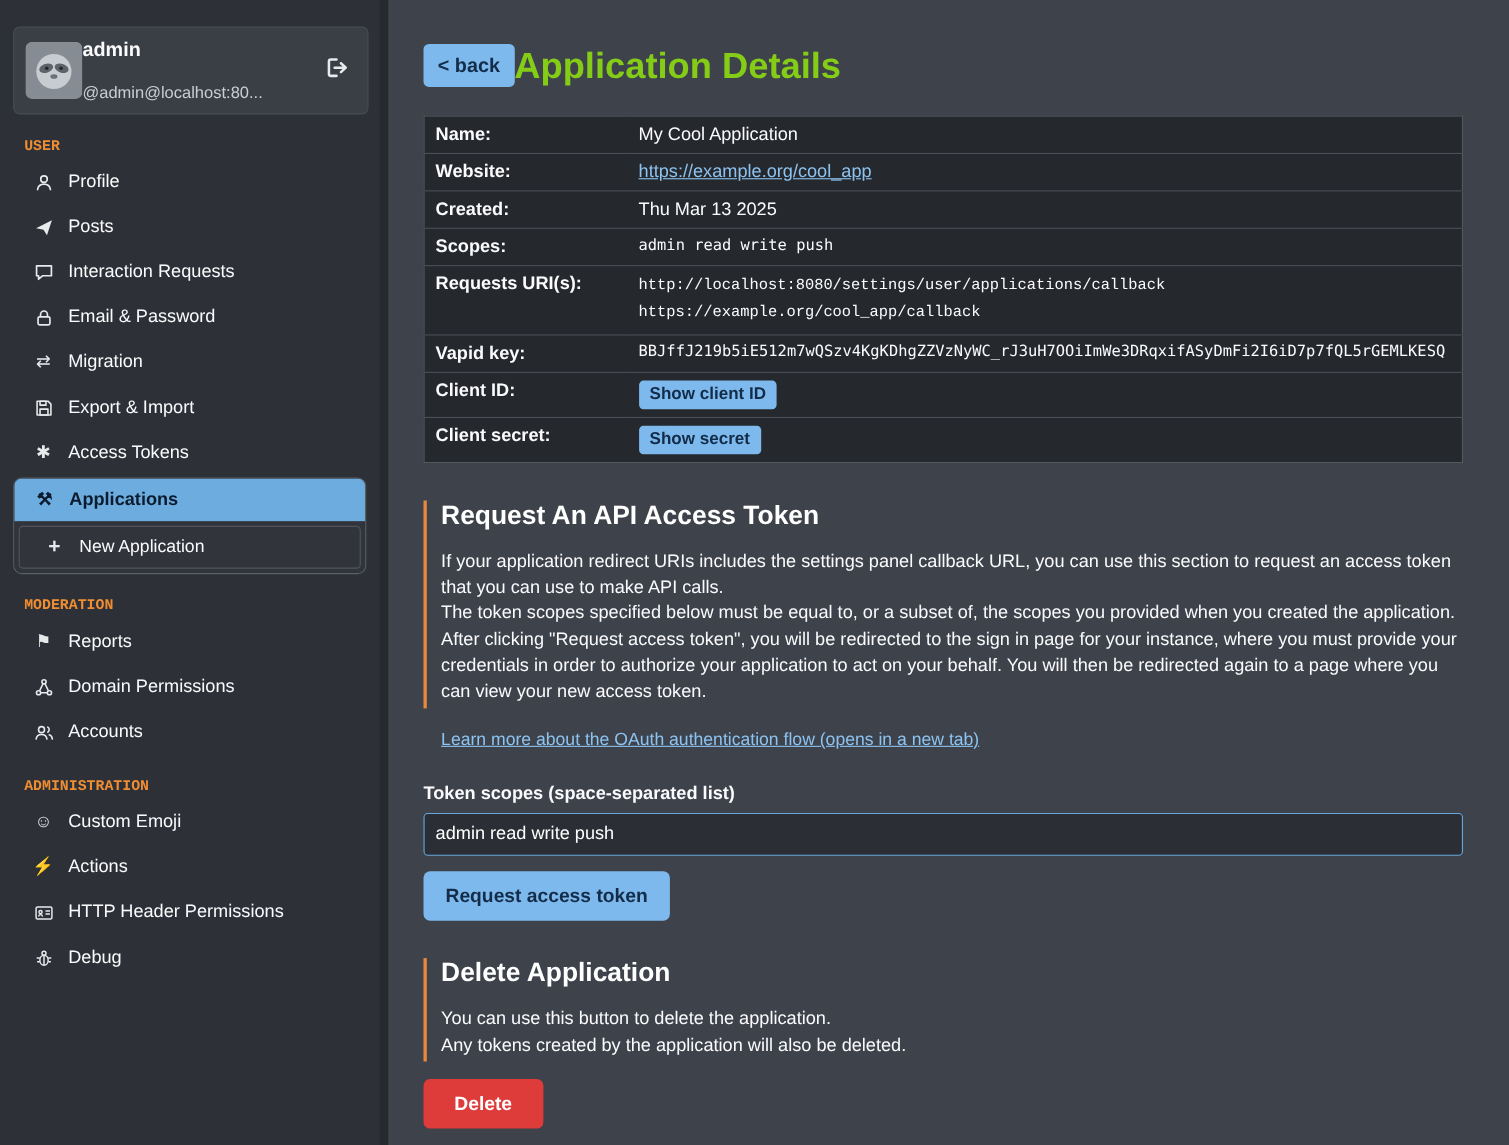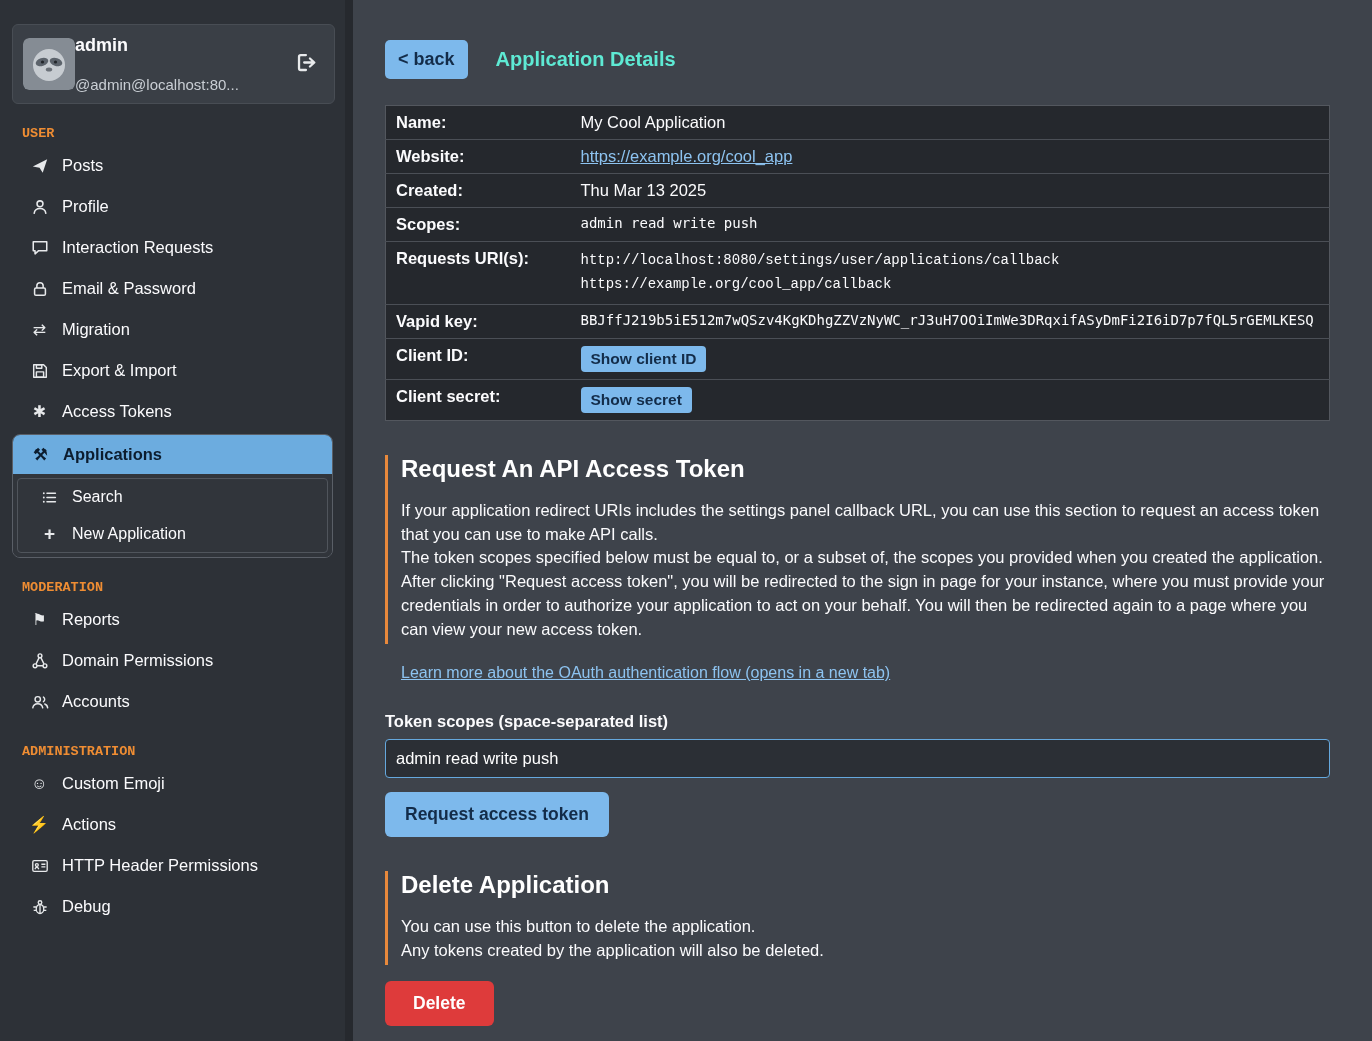--- a/index.html
+++ b/index.html
@@ -37,26 +37,26 @@
     background: #6cacdf; color: #0c1c2e; font-weight: bold; display: flex; align-items: center;
     gap: 13px; padding: 10px 8px 10px 18px; font-size: 16.5px; cursor: pointer;
   }
   .nav-active .ico { color: #0c1c2e; }
   .nav-sub { background: #31353b; padding: 4px; }
   .nav-sub-box { border: 1px solid #50555c; border-radius: 4px; }
   .nav-sub .nav-item { padding: 9px 8px 9px 22px; font-size: 16px; }
 
   
   .main { flex: 1; margin-left: 8px; background: #3e434b; padding: 40px 42px 0 32px; overflow: hidden; }
-  .header-row { display: flex; align-items: center; gap: 28px; margin-bottom: 26px; }
+  .header-row { display: flex; align-items: center; gap: 0; margin-bottom: 26px; }
   .back-btn {
     background: #7db9ec; color: #132c49; font-weight: bold; font-size: 18px;
     padding: 9px 13px; border-radius: 5px; border: 0; cursor: pointer; font-family: inherit;
   }
-  h1 { font-size: 20px; margin: 0; font-weight: bold; color: #5eead4; }
+  h1 { font-size: 33px; margin: 0; font-weight: bold; color: #84cc16; }
 
   .details-table { width: 100%; border-collapse: collapse; background: #25282d;
                    border: 1px solid #53575e; font-size: 16.5px; }
   .details-table td { padding: 7px 10px; border-top: 1px solid #4b4f56; vertical-align: top; }
   .details-table tr:first-child td { border-top: 0; }
   td.lbl { font-weight: bold; width: 185px; white-space: nowrap; }
   .mono { font-family: "DejaVu Sans Mono", "Liberation Mono", monospace; font-size: 14px; }
   .mono-line { font-family: Liberation Mono, monospace; font-size: 14px; line-height: 1.7; }
   a.lnk { color: #8dc3f0; }
   .btn-small {
@@ -108,35 +108,35 @@
         <path d="M9.5 3.5H5A1.5 1.5 0 0 0 3.5 5v10A1.5 1.5 0 0 0 5 16.5h4.5"></path>
         <path d="M13 6.5l3.8 3.5-3.8 3.5M16.5 10H8"></path>
       </svg>
     </span>
   </div>
 
   <div class="nav-label">USER</div>
 
   <div class="nav-item">
     <span class="ico">
+      <svg width="18" height="18" viewBox="0 0 20 20" fill="none" stroke="currentColor" stroke-width="1.7" stroke-linecap="round">
+        <circle cx="10" cy="6.5" r="3.3"></circle>
+          <path d="M3.5 17c.6-4 3.4-5.4 6.5-5.4s5.9 1.4 6.5 5.4"></path>
+      </svg>
+    </span>
+    <span>Profile</span>
+  </div>
+
+  <div class="nav-item">
+    <span class="ico">
       <svg width="18" height="18" viewBox="0 0 20 20">
           <path d="M2 10.5 L18 2.5 L13 17.5 L9.5 12 Z" fill="currentColor"></path>
         </svg>
     </span>
     <span>Posts</span>
-  </div>
-
-  <div class="nav-item">
-    <span class="ico">
-      <svg width="18" height="18" viewBox="0 0 20 20" fill="none" stroke="currentColor" stroke-width="1.7" stroke-linecap="round">
-        <circle cx="10" cy="6.5" r="3.3"></circle>
-          <path d="M3.5 17c.6-4 3.4-5.4 6.5-5.4s5.9 1.4 6.5 5.4"></path>
-      </svg>
-    </span>
-    <span>Profile</span>
   </div>
 
   <div class="nav-item">
     <span class="ico">
       <svg width="18" height="18" viewBox="0 0 20 20" fill="none" stroke="currentColor" stroke-width="1.7" stroke-linejoin="round">
         <path d="M2.5 3h15v10h-9l-4 3.5V13h-2z"></path>
       </svg>
     </span>
     <span>Interaction Requests</span>
   </div>
@@ -173,31 +173,20 @@
   </div>
 
   <div class="nav-group">
     <div class="nav-active">
       <span class="ico">⚒</span>
       <span>Applications</span>
     </div>
     <div class="nav-sub">
       <div class="nav-sub-box">
         <div class="nav-item">
-          <span class="ico">
-            <svg width="17" height="17" viewBox="0 0 20 20" fill="none" stroke="currentColor" stroke-width="1.7" stroke-linecap="round">
-              <path d="M7 5h10M7 10h10M7 15h10"></path>
-              <circle cx="3.3" cy="5" r="1.1" fill="currentColor" stroke="none"></circle>
-              <circle cx="3.3" cy="10" r="1.1" fill="currentColor" stroke="none"></circle>
-              <circle cx="3.3" cy="15" r="1.1" fill="currentColor" stroke="none"></circle>
-            </svg>
-          </span>
-          <span>Search</span>
-        </div>
-        <div class="nav-item">
           <span class="ico ico-plus">+</span>
           <span>New Application</span>
         </div>
       </div>
     </div>
   </div>
 
   <div class="nav-label">MODERATION</div>
 
   <div class="nav-item">

